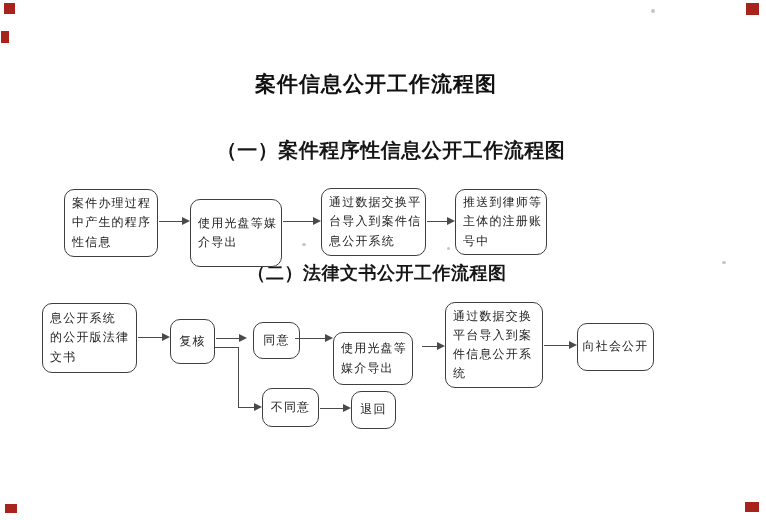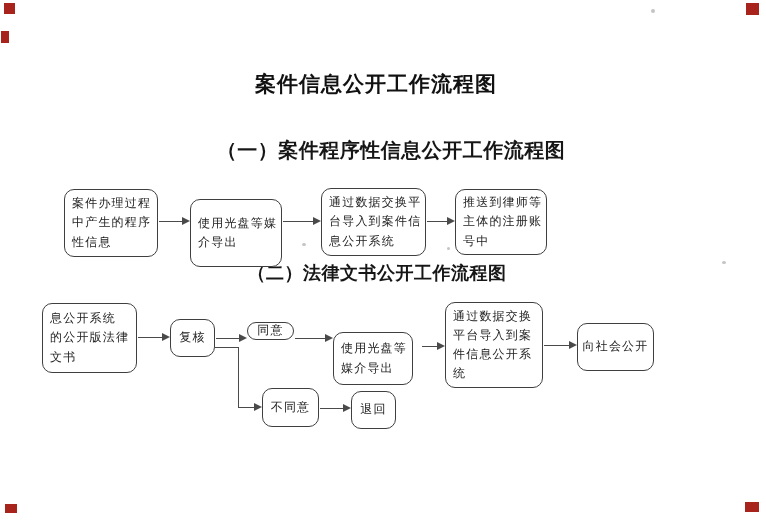--- a/index.html
+++ b/index.html
@@ -29,22 +29,22 @@
     display:flex;align-items:center;white-space:pre-line;box-sizing:border-box;
   }
   .node.left{justify-content:flex-start;text-align:left;padding:2px 2px 2px 7px;}
   .node.center{justify-content:center;text-align:center;padding:2px;}
 
   .n-a1{left:64px;top:189px;width:94px;height:68px}
   .n-a2{left:190px;top:199px;width:92px;height:68px}
   .n-a3{left:321px;top:188px;width:105px;height:68px}
   .n-a4{left:455px;top:189px;width:92px;height:66px}
   .n-b1{left:42px;top:303px;width:95px;height:70px}
-  .n-b2{left:170px;top:319px;width:45px;height:38px}
-  .n-b3{left:247px;top:322px;width:47px;height:18px}
+  .n-b2{left:170px;top:319px;width:45px;height:45px}
+  .n-b3{left:253px;top:322px;width:47px;height:37px}
   .n-b4{left:333px;top:332px;width:80px;height:53px}
   .n-b5{left:445px;top:302px;width:98px;height:86px}
   .n-b6{left:577px;top:323px;width:77px;height:48px}
   .n-b7{left:262px;top:388px;width:57px;height:39px}
   .n-b8{left:351px;top:391px;width:45px;height:38px}
 
   
   .arrow-h{position:absolute;height:0;border-top:1.4px solid #4a4a4a;}
   .arrow-h::after{
     content:'';position:absolute;right:-2px;top:-4.6px;width:0;height:0;

